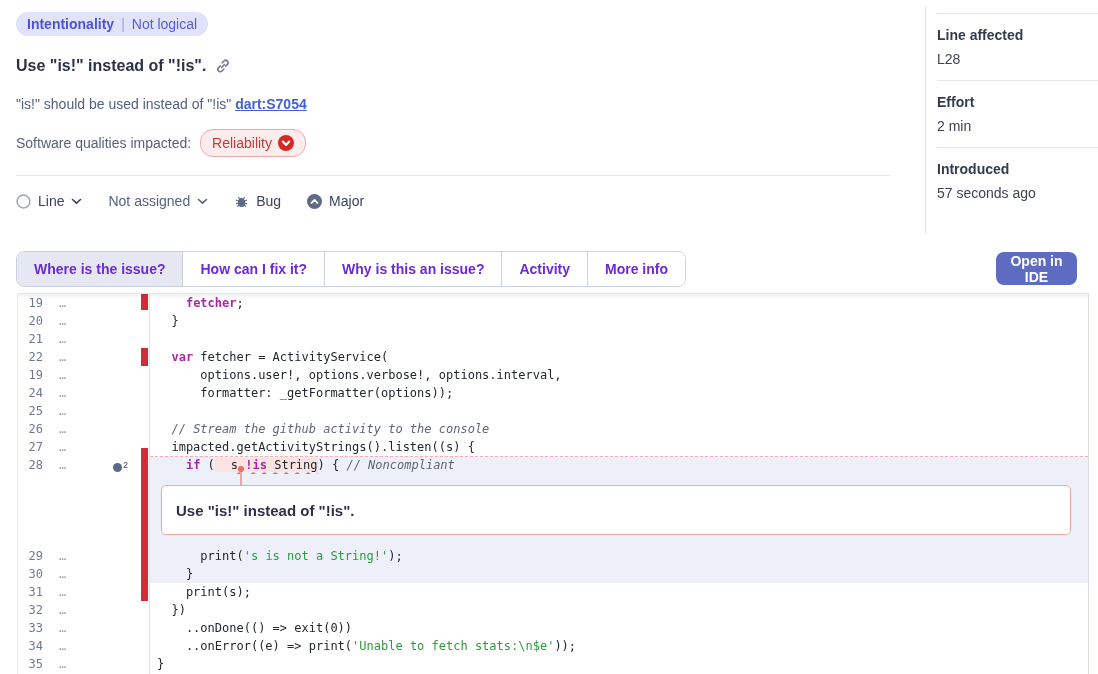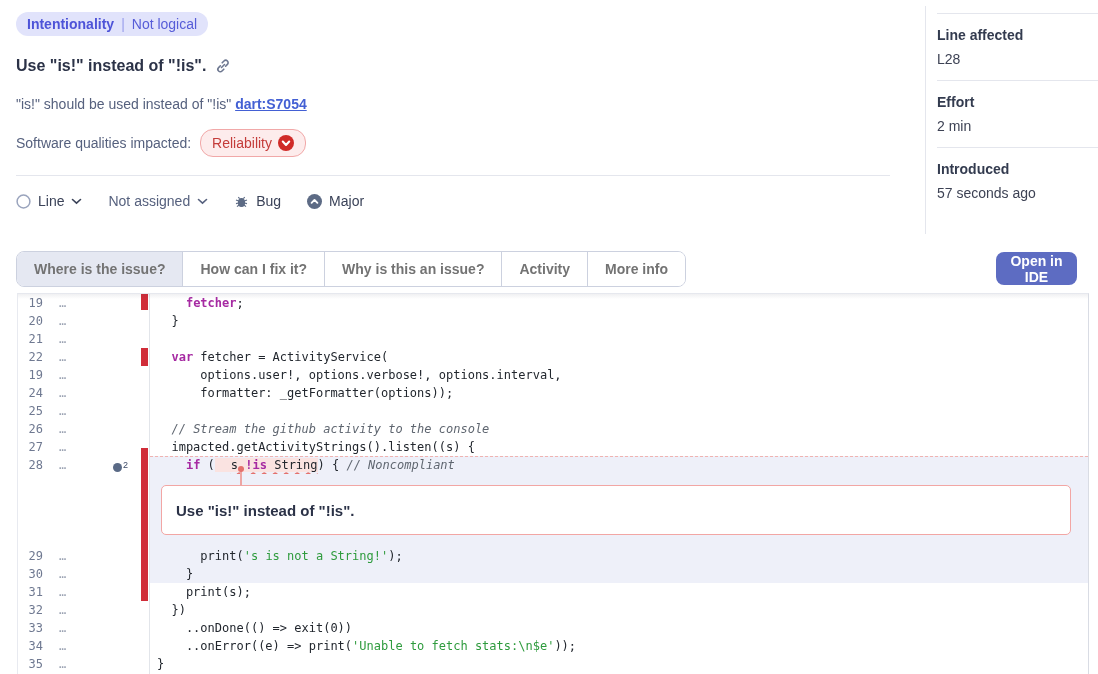--- a/index.html
+++ b/index.html
@@ -32,21 +32,21 @@
   .sb-val{margin-top:8px;color:#3d4254;}
   .sb-hr{height:1px;background:#e4e6ed;border:0;margin:13px 0;}
   .tags-line{display:flex;align-items:center;gap:9px;margin-top:8px;color:#3d4254;}
   .plus-btn{width:21px;height:21px;border-radius:5px;background:#edeff4;border:0;
       color:#374056;font-size:14px;line-height:20px;text-align:center;cursor:pointer;padding:0;}
 
   
   .tabs{position:absolute;left:16px;top:251px;display:inline-flex;height:34px;
       border:1px solid #ccd1df;border-radius:8px;overflow:hidden;background:#fff;}
   .tab{display:flex;align-items:center;padding:0 17px;font-size:14px;font-weight:700;
-      color:#737373;cursor:pointer;border-right:1px solid #ccd1df;background:#fff;}
+      color:#6d28d9;cursor:pointer;border-right:1px solid #ccd1df;background:#fff;}
   .tab:last-child{border-right:0;}
   .tab.active{background:#e5e8f2;}
   .ide-btn{position:absolute;left:996px;top:252px;width:81px;height:33px;border:0;
       border-radius:8px;background:#5d6cc2;color:#fff;font-size:14px;font-weight:700;
       font-family:"Liberation Sans",sans-serif;cursor:pointer;text-align:center;}
 
   
   .panel{position:absolute;left:17px;top:293px;width:1070px;height:381px;overflow:hidden;
       border-left:1px solid #e8eaf0;border-right:1px solid #d9dce4;border-top:1px solid #e6e8ee;
       background:#fff;font-family:"DejaVu Sans Mono",monospace;font-size:12px;}

